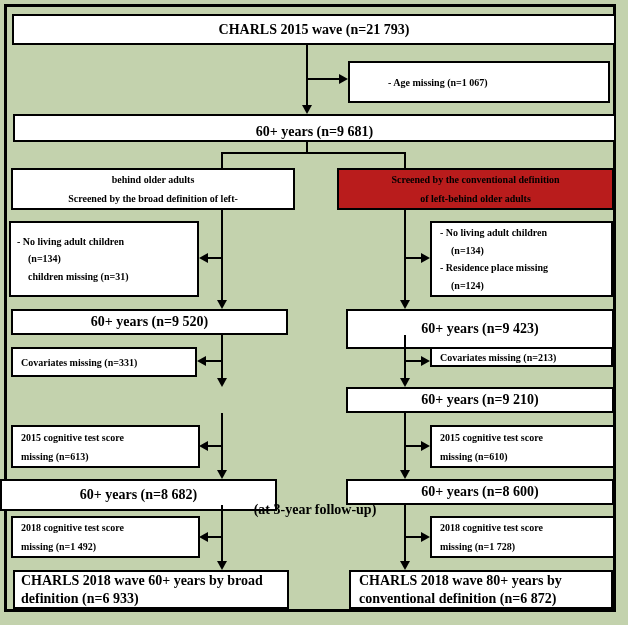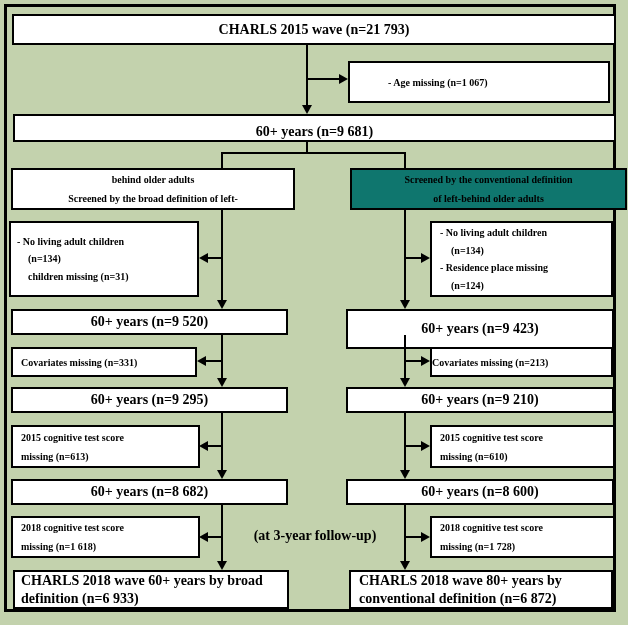--- a/index.html
+++ b/index.html
@@ -39,21 +39,21 @@
 
   <div class="box center fs15" style="left: 13px; top: 114px; width: 603px; height: 28px; background: rgb(255, 255, 255); border-color: rgb(0, 0, 0); justify-content: flex-end;">
     <div>60+ years (n=9 681)</div>
   </div>
 
   <div class="box center fs14 lh19" style="left: 11px; top: 168px; width: 284px; height: 42px; background: rgb(255, 255, 255); border-color: rgb(0, 0, 0);">
     <div>behind older adults</div>
     <div>Screened by the broad definition of left-</div>
   </div>
 
-  <div class="box center fs14 lh19" style="left: 337px; top: 168px; width: 277px; height: 42px; background: #0f766e; border-color: rgb(0, 0, 0); margin-left: 13px;">
+  <div class="box center fs14 lh19" style="left: 337px; top: 168px; width: 277px; height: 42px; background: #b91c1c; border-color: rgb(0, 0, 0);">
     <div>Screened by the conventional definition</div>
     <div>of left-behind older adults</div>
   </div>
 
   <div class="box leftal fs14" style="left: 9px; top: 221px; width: 190px; height: 76px; padding-left: 6px; line-height: 17.5px; background: rgb(255, 255, 255); border-color: rgb(0, 0, 0);">
     <div>- No living adult children</div>
     <div class="indent">(n=134)</div>
     <div class="indent">children missing (n=31)</div>
   </div>
 
@@ -67,66 +67,63 @@
   <div class="box center fs15" style="left: 11px; top: 309px; width: 277px; height: 26px; background: rgb(255, 255, 255); border-color: rgb(0, 0, 0);">
     <div>60+ years (n=9 520)</div>
   </div>
   <div class="box center fs15" style="left: 346px; top: 309px; width: 268px; height: 40px; background: rgb(255, 255, 255); border-color: rgb(0, 0, 0);">
     <div>60+ years (n=9 423)</div>
   </div>
 
   <div class="box leftal fs14" style="left: 11px; top: 347px; width: 186px; height: 30px; padding-left: 8px; background: rgb(255, 255, 255); border-color: rgb(0, 0, 0);">
     <div>Covariates missing (n=331)</div>
   </div>
-  <div class="box leftal fs14" style="left: 430px; top: 347px; width: 183px; height: 30px; padding-left: 0; background: rgb(255, 255, 255); border-color: rgb(0, 0, 0);">
+  <div class="box leftal fs14" style="left: 430px; top: 347px; width: 183px; height: 20px; padding-left: 8px; background: rgb(255, 255, 255); border-color: rgb(0, 0, 0);">
     <div>Covariates missing (n=213)</div>
   </div>
 
-  <div class="box center fs15" style="left: 11px; top: 387px; width: 277px; height: 26px; background: rgb(255, 255, 255); border-color: rgb(0, 0, 0);">
-    <div>60+ years (n=9 295)</div>
-  </div>
   <div class="box center fs15" style="left: 346px; top: 387px; width: 268px; height: 26px; background: rgb(255, 255, 255); border-color: rgb(0, 0, 0);">
     <div>60+ years (n=9 210)</div>
   </div>
 
   <div class="box leftal fs14 lh19" style="left: 11px; top: 425px; width: 189px; height: 43px; padding-left: 8px; background: rgb(255, 255, 255); border-color: rgb(0, 0, 0);">
     <div>2015 cognitive test score</div>
     <div>missing (n=613)</div>
   </div>
   <div class="box leftal fs14 lh19" style="left: 430px; top: 425px; width: 185px; height: 43px; padding-left: 8px; background: rgb(255, 255, 255); border-color: rgb(0, 0, 0);">
     <div>2015 cognitive test score</div>
     <div>missing (n=610)</div>
   </div>
 
-  <div class="box center fs15" style="left: 11px; top: 479px; width: 277px; height: 26px; background: rgb(255, 255, 255); border-color: rgb(0, 0, 0); justify-content: center;">
+  <div class="box center fs15" style="left: 0; top: 479px; width: 277px; height: 32px; background: rgb(255, 255, 255); border-color: rgb(0, 0, 0); justify-content: center;">
     <div>60+ years (n=8 682)</div>
   </div>
   <div class="box center fs15" style="left: 346px; top: 479px; width: 268px; height: 26px; background: rgb(255, 255, 255); border-color: rgb(0, 0, 0); text-align: center;">
     <div>60+ years (n=8 600)</div>
   </div>
 
   <div class="box leftal fs14 lh19" style="left: 11px; top: 516px; width: 189px; height: 42px; padding-left: 8px; background: rgb(255, 255, 255); border-color: rgb(0, 0, 0);">
     <div>2018 cognitive test score</div>
-    <div>missing (n=1 618)</div>
+    <div>missing (n=1 492)</div>
   </div>
   <div class="box leftal fs14 lh19" style="left: 430px; top: 516px; width: 185px; height: 42px; padding-left: 8px; background: rgb(255, 255, 255); border-color: rgb(0, 0, 0);">
     <div>2018 cognitive test score</div>
     <div>missing (n=1 728)</div>
   </div>
 
   <div class="box leftal fs15 lh18" style="left: 13px; top: 570px; width: 276px; height: 39px; padding-left: 6px; background: rgb(255, 255, 255); border-color: rgb(0, 0, 0);">
     <div>CHARLS 2018 wave 60+ years by broad</div>
     <div>definition (n=6 933)</div>
   </div>
   <div class="box leftal fs15 lh18" style="left: 349px; top: 570px; width: 264px; height: 39px; padding-left: 8px; background: rgb(255, 255, 255); border-color: rgb(0, 0, 0);">
     <div>CHARLS 2018 wave 80+ years by</div>
     <div>conventional definition (n=6 872)</div>
   </div>
 
-  <div class="note" style="left:240px;top:528px;width:150px;font-family:Liberation Serif, serif;">(at 3-year follow-up)</div>
+  <div class="note" style="left:240px;top:502px;width:150px;font-family:Liberation Serif, serif;">(at 3-year follow-up)</div>
 
   <div class="vline" style="left:306px;top:45px;width:2px;height:60px;"></div>
   <div class="arr arr-down" style="left:302px;top:105px;"></div>
   <div class="hline" style="left:307px;top:78px;width:34px;height:2px;"></div>
   <div class="arr arr-right" style="left:339px;top:74px;"></div>
   <div class="vline" style="left:306px;top:142px;width:2px;height:11px;"></div>
   <div class="hline" style="left:221px;top:152px;width:185px;height:2px;"></div>
   <div class="vline" style="left:221px;top:152px;width:2px;height:16px;"></div>
   <div class="vline" style="left:404px;top:152px;width:2px;height:16px;"></div>
 

